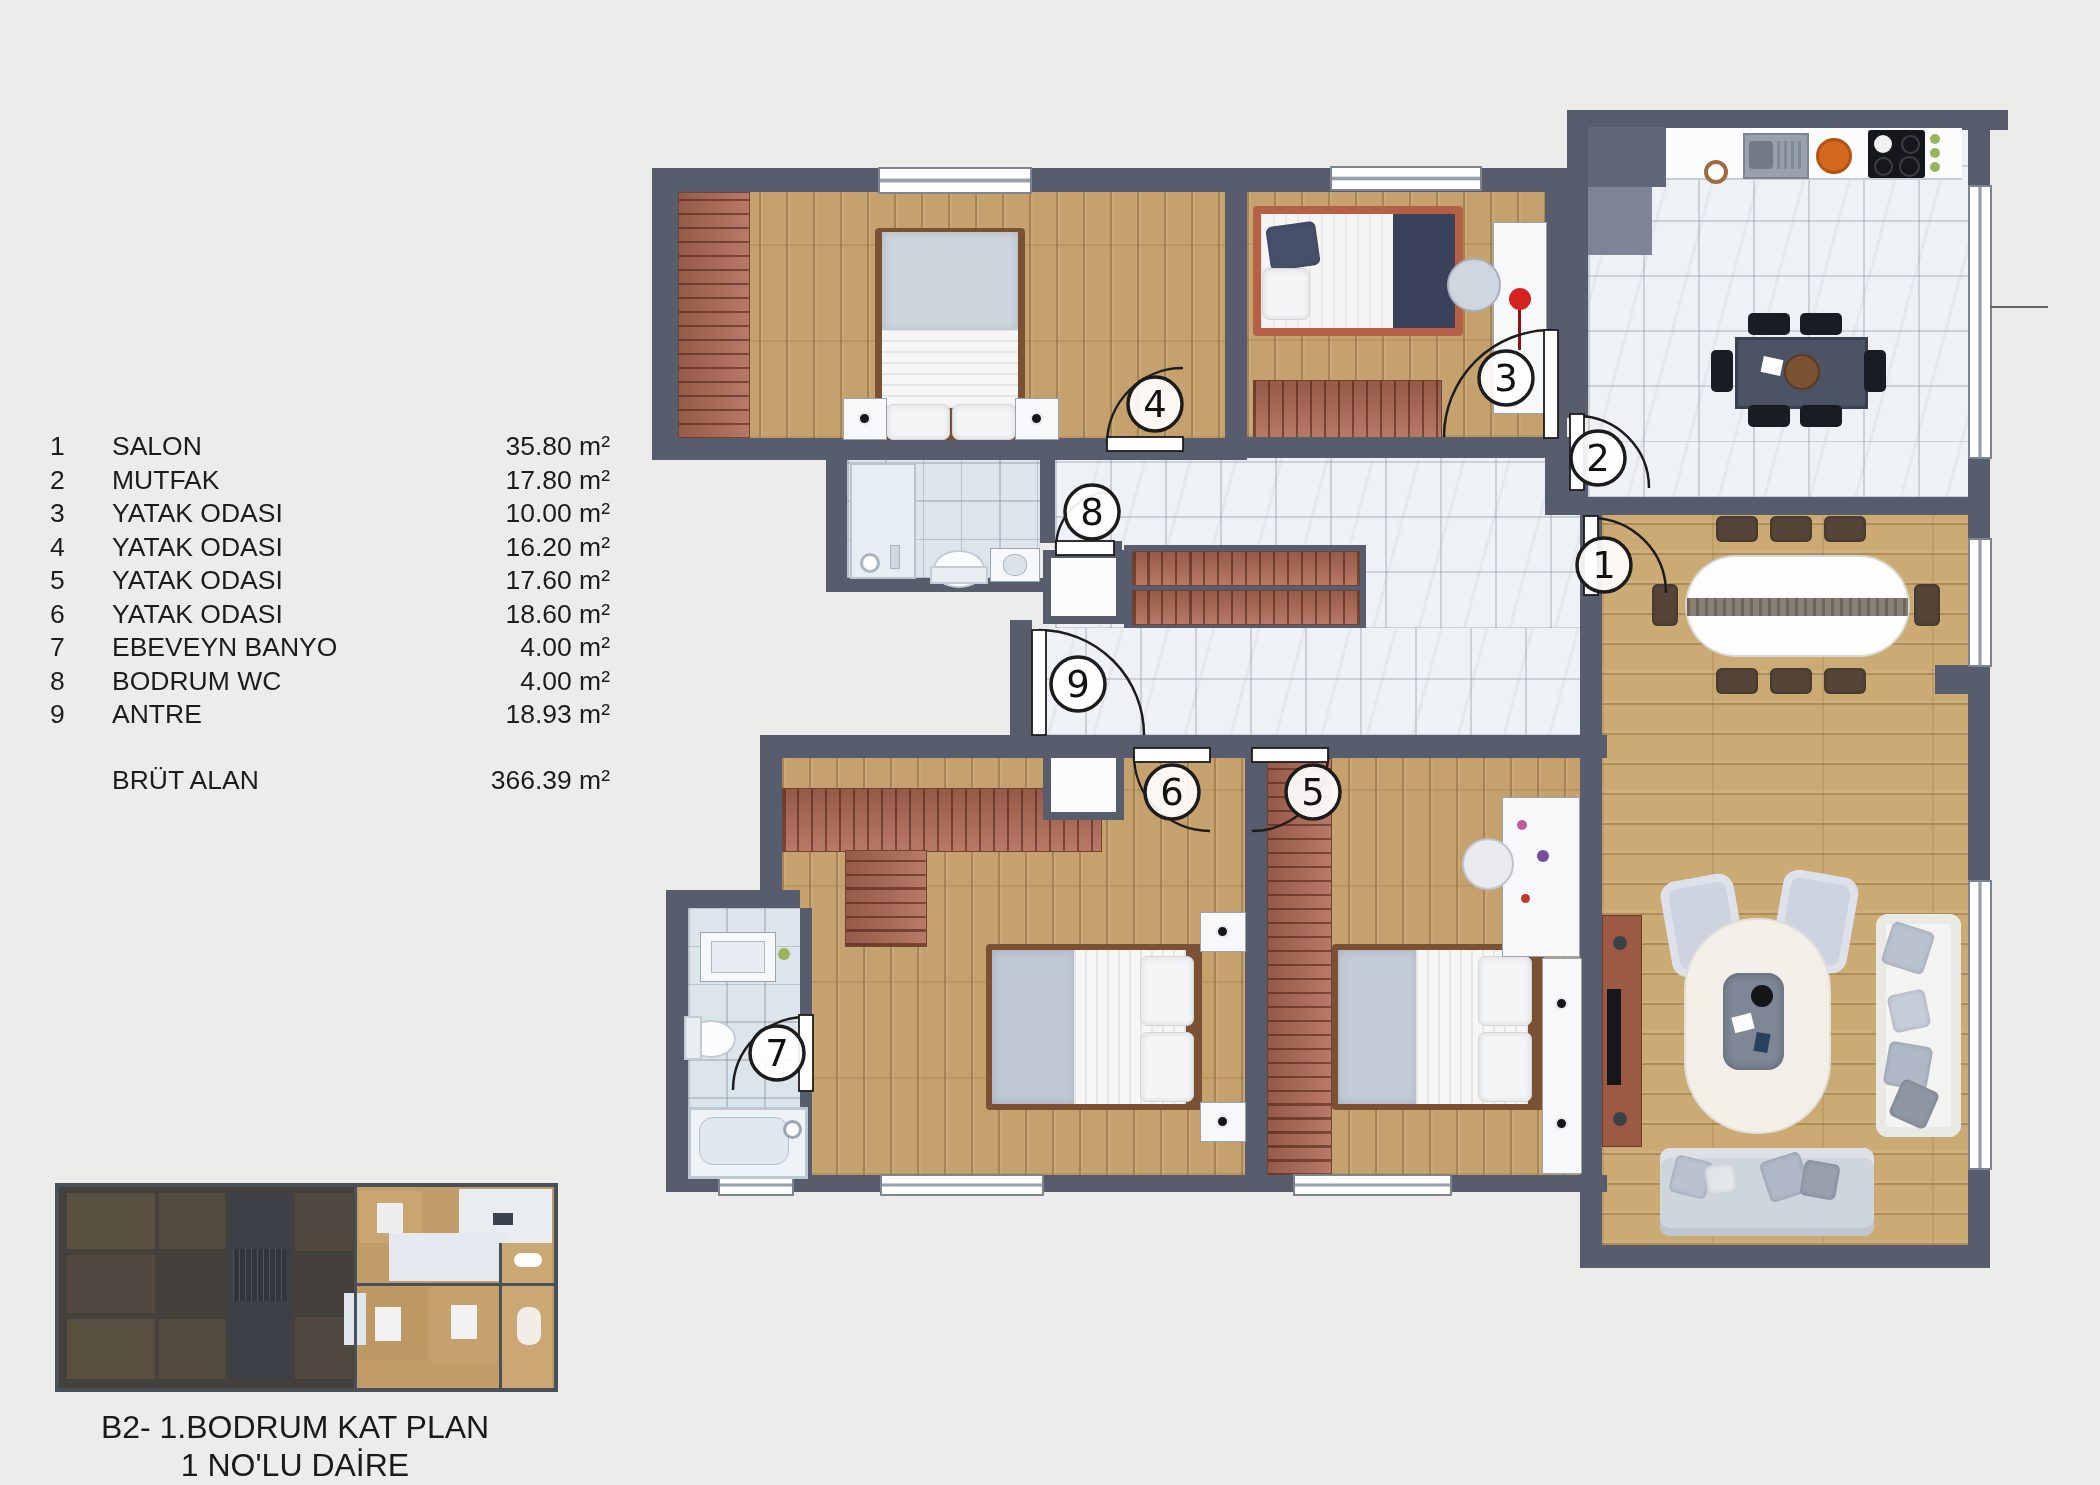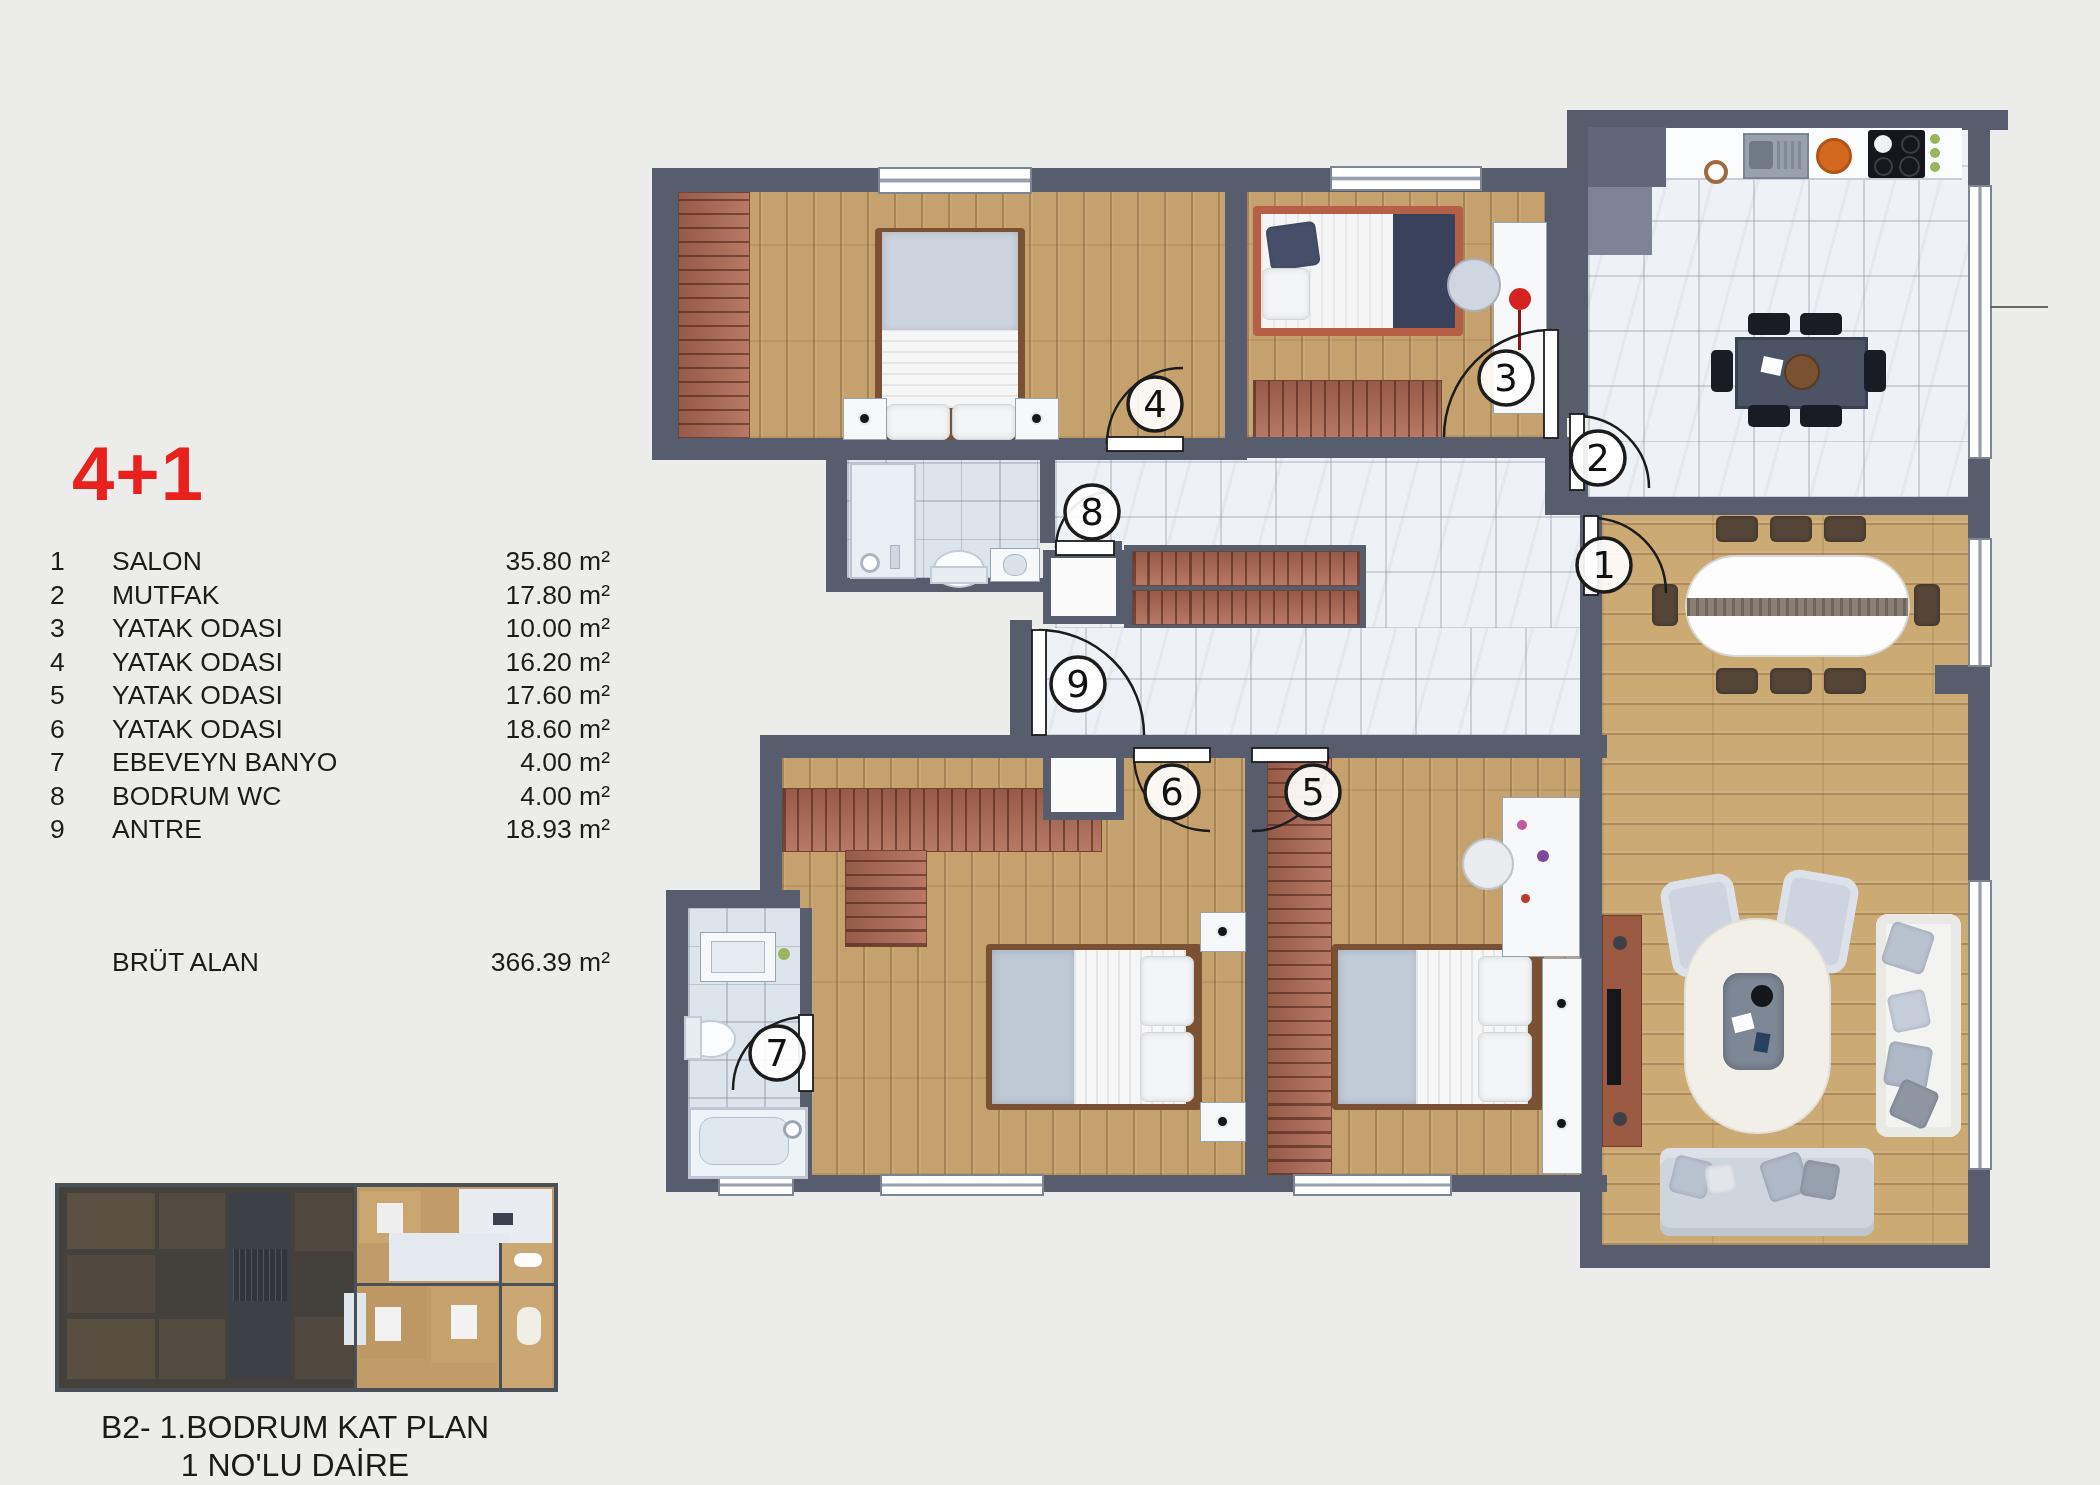--- a/index.html
+++ b/index.html
@@ -34,36 +34,35 @@
   .cushion{position:absolute;border-radius:6px;box-shadow:inset 0 0 5px rgba(0,0,0,.18);}
   .chair-k{position:absolute;background:#191c22;border-radius:5px;}
   .chair-s{position:absolute;background:#544538;border-radius:6px;box-shadow:inset 0 0 4px rgba(0,0,0,.4);}
   
   #info{position:absolute;left:50px;top:430px;width:560px;}
   #title{font-size:76px;font-weight:bold;color:#e8211d;letter-spacing:1px;margin:0 0 28px 22px;}
   .lrow{display:flex;font-size:26.5px;line-height:33.5px;}
   .lno{width:62px;}
   .lname{flex:1;}
   .larea{width:150px;text-align:right;}
-  #total{display:flex;font-size:26.5px;margin-top:100px;}
+  #total{display:flex;font-size:26.5px;margin-top:33px;}
   #caption{position:absolute;left:60px;top:1408px;width:470px;text-align:center;
            font-size:32px;line-height:38px;font-weight:500;color:#1a1a1a;}
   
   #thumb{position:absolute;left:55px;top:1183px;width:503px;height:209px;background:#57514b;
          border:4px solid #4a5058;box-sizing:border-box;}
   .t{position:absolute;}
   svg text{font-family:"DejaVu Sans","Liberation Sans",sans-serif;}
 </style>
 </head>
 <body>
 
 <div id="screen">
 
   <div id="info">
-    <div id="title">4+1</div>
 
     <div>
       <div class="lrow">
         <span class="lno">1</span>
         <span class="lname">SALON</span>
         <span class="larea">35.80 m²</span>
       </div>
       <div class="lrow">
         <span class="lno">2</span>
         <span class="lname">MUTFAK</span>

